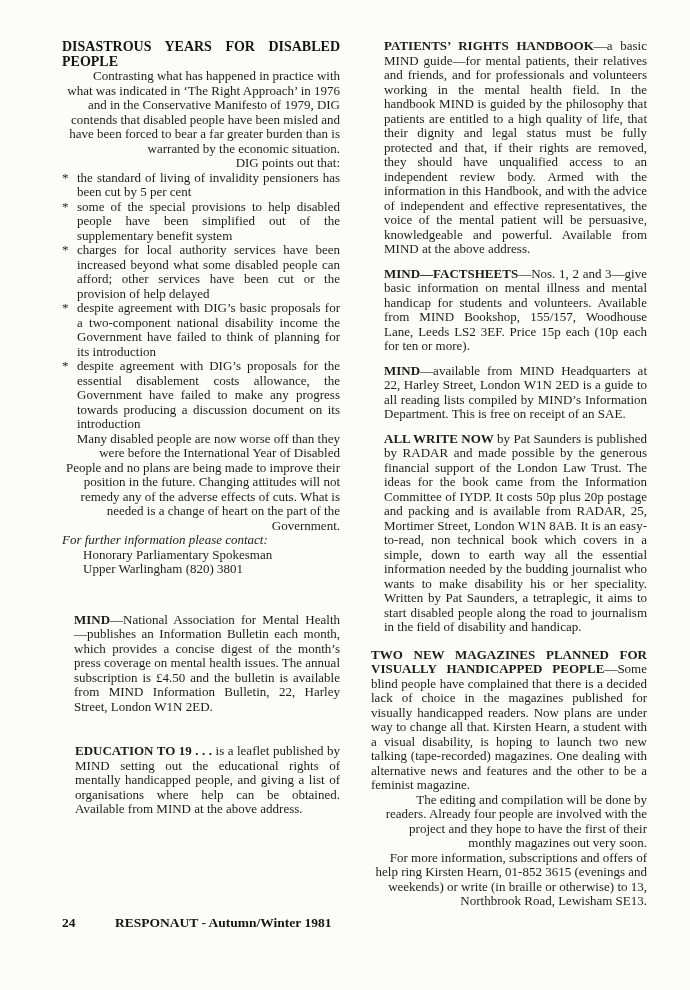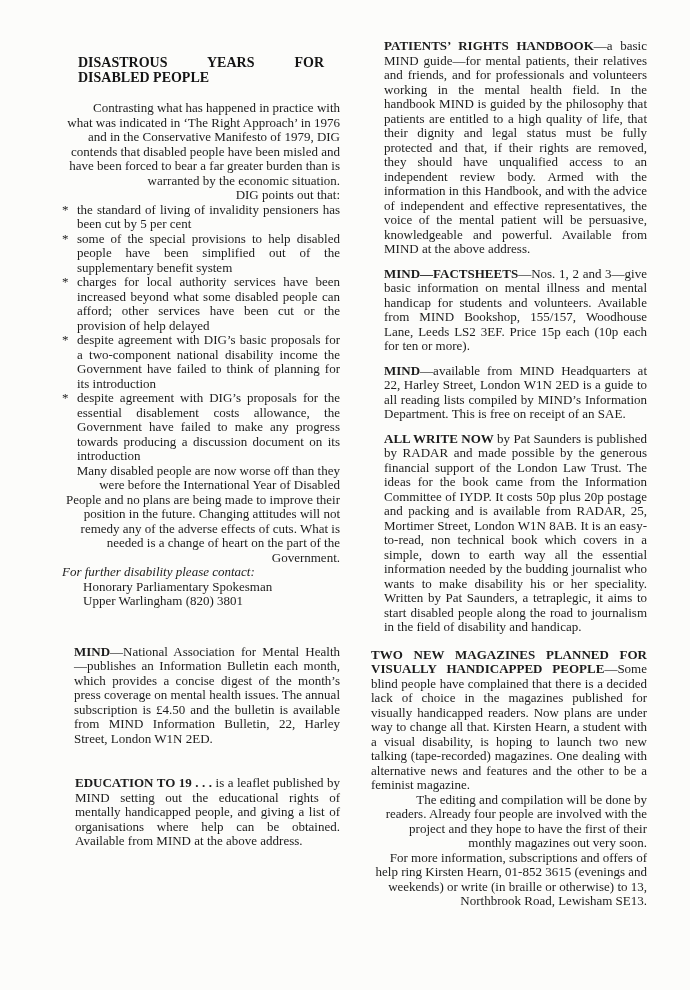--- a/index.html
+++ b/index.html
@@ -20,21 +20,21 @@
   p { margin: 0; }
   .just { text-align: justify; hyphens: auto; -webkit-hyphens: auto; }
   .ind { text-indent: 13px; text-align: right; }
   .b { font-weight: bold; }
   .italic { font-style: italic; }
   .head {
     font-size: 14px;
     font-weight: bold;
     text-align: justify;
     line-height: 15px;
-    margin: 16px;
+    margin: 0;
     color: #141414;
   }
   .col { position: absolute; top: 39px; }
   .col.left  { left: 62px;  width: 278px; }
   .col.right { left: 371px; width: 276px; }
   .sub { margin-left: 13px; }
   .bullet { display: flex; }
   .bullet .marker { flex: 0 0 15px; }
   .bullet .bt { flex: 1; text-align: justify; hyphens: auto; -webkit-hyphens: auto; }
   .contact { margin-left: 21px; }
@@ -81,21 +81,21 @@
           <span class="marker">*</span>
           <span class="bt">despite agreement with DIG’s basic proposals for a two-component national disability income the Government have failed to think of planning for its introduction</span>
         </div>
         <div class="bullet">
           <span class="marker">*</span>
           <span class="bt">despite agreement with DIG’s proposals for the essential disablement costs allowance, the Government have failed to make any progress towards producing a discussion document on its introduction</span>
         </div>
       </div>
 
       <p class="just ind">Many disabled people are now worse off than they were before the International Year of Disabled People and no plans are being made to improve their position in the future. Changing attitudes will not remedy any of the adverse effects of cuts. What is needed is a change of heart on the part of the Government.</p>
-      <p class="italic">For further disability please contact:</p>
+      <p class="italic">For further information please contact:</p>
       <p class="contact">Honorary Parliamentary Spokesman</p>
       <p class="contact">Upper Warlingham (820) 3801</p>
     </section>
 
     <section class="sub gap-a">
       <p class="just"><span class="b">MIND</span><span>—National Association for Mental Health—publishes an Information Bulletin each month, which provides a concise digest of the month’s press coverage on mental health issues. The annual subscription is £4.50 and the bulletin is available from MIND Information Bulletin, 22, Harley Street, London W1N 2ED.</span></p>
     </section>
 
     <section class="sub gap-b">
       <p class="just"><span class="b">EDUCATION TO 19 . . .</span><span> is a leaflet published by MIND setting out the educational rights of mentally handicapped people, and giving a list of organisations where help can be obtained. Available from MIND at the above address.</span></p>
@@ -122,14 +122,17 @@
     </section>
 
     <section class="rgap2">
       <p class="just"><span class="b">TWO NEW MAGAZINES PLANNED FOR VISUALLY HANDICAPPED PEOPLE</span><span>—Some blind people have complained that there is a decided lack of choice in the magazines published for visually handicapped readers. Now plans are under way to change all that. Kirsten Hearn, a student with a visual disability, is hoping to launch two new talking (tape-recorded) magazines. One dealing with alternative news and features and the other to be a feminist magazine.</span></p>
       <p class="just ind">The editing and compilation will be done by readers. Already four people are involved with the project and they hope to have the first of their monthly magazines out very soon.</p>
       <p class="just ind">For more information, subscriptions and offers of help ring Kirsten Hearn, 01-852 3615 (evenings and weekends) or write (in braille or otherwise) to 13, Northbrook Road, Lewisham SE13.</p>
     </section>
 
   </div>
 
+  <div class="footer">
+    <span class="num">24</span><span>RESPONAUT - Autumn/Winter 1981</span>
+  </div>
 
 </div>
 
 </body></html>

